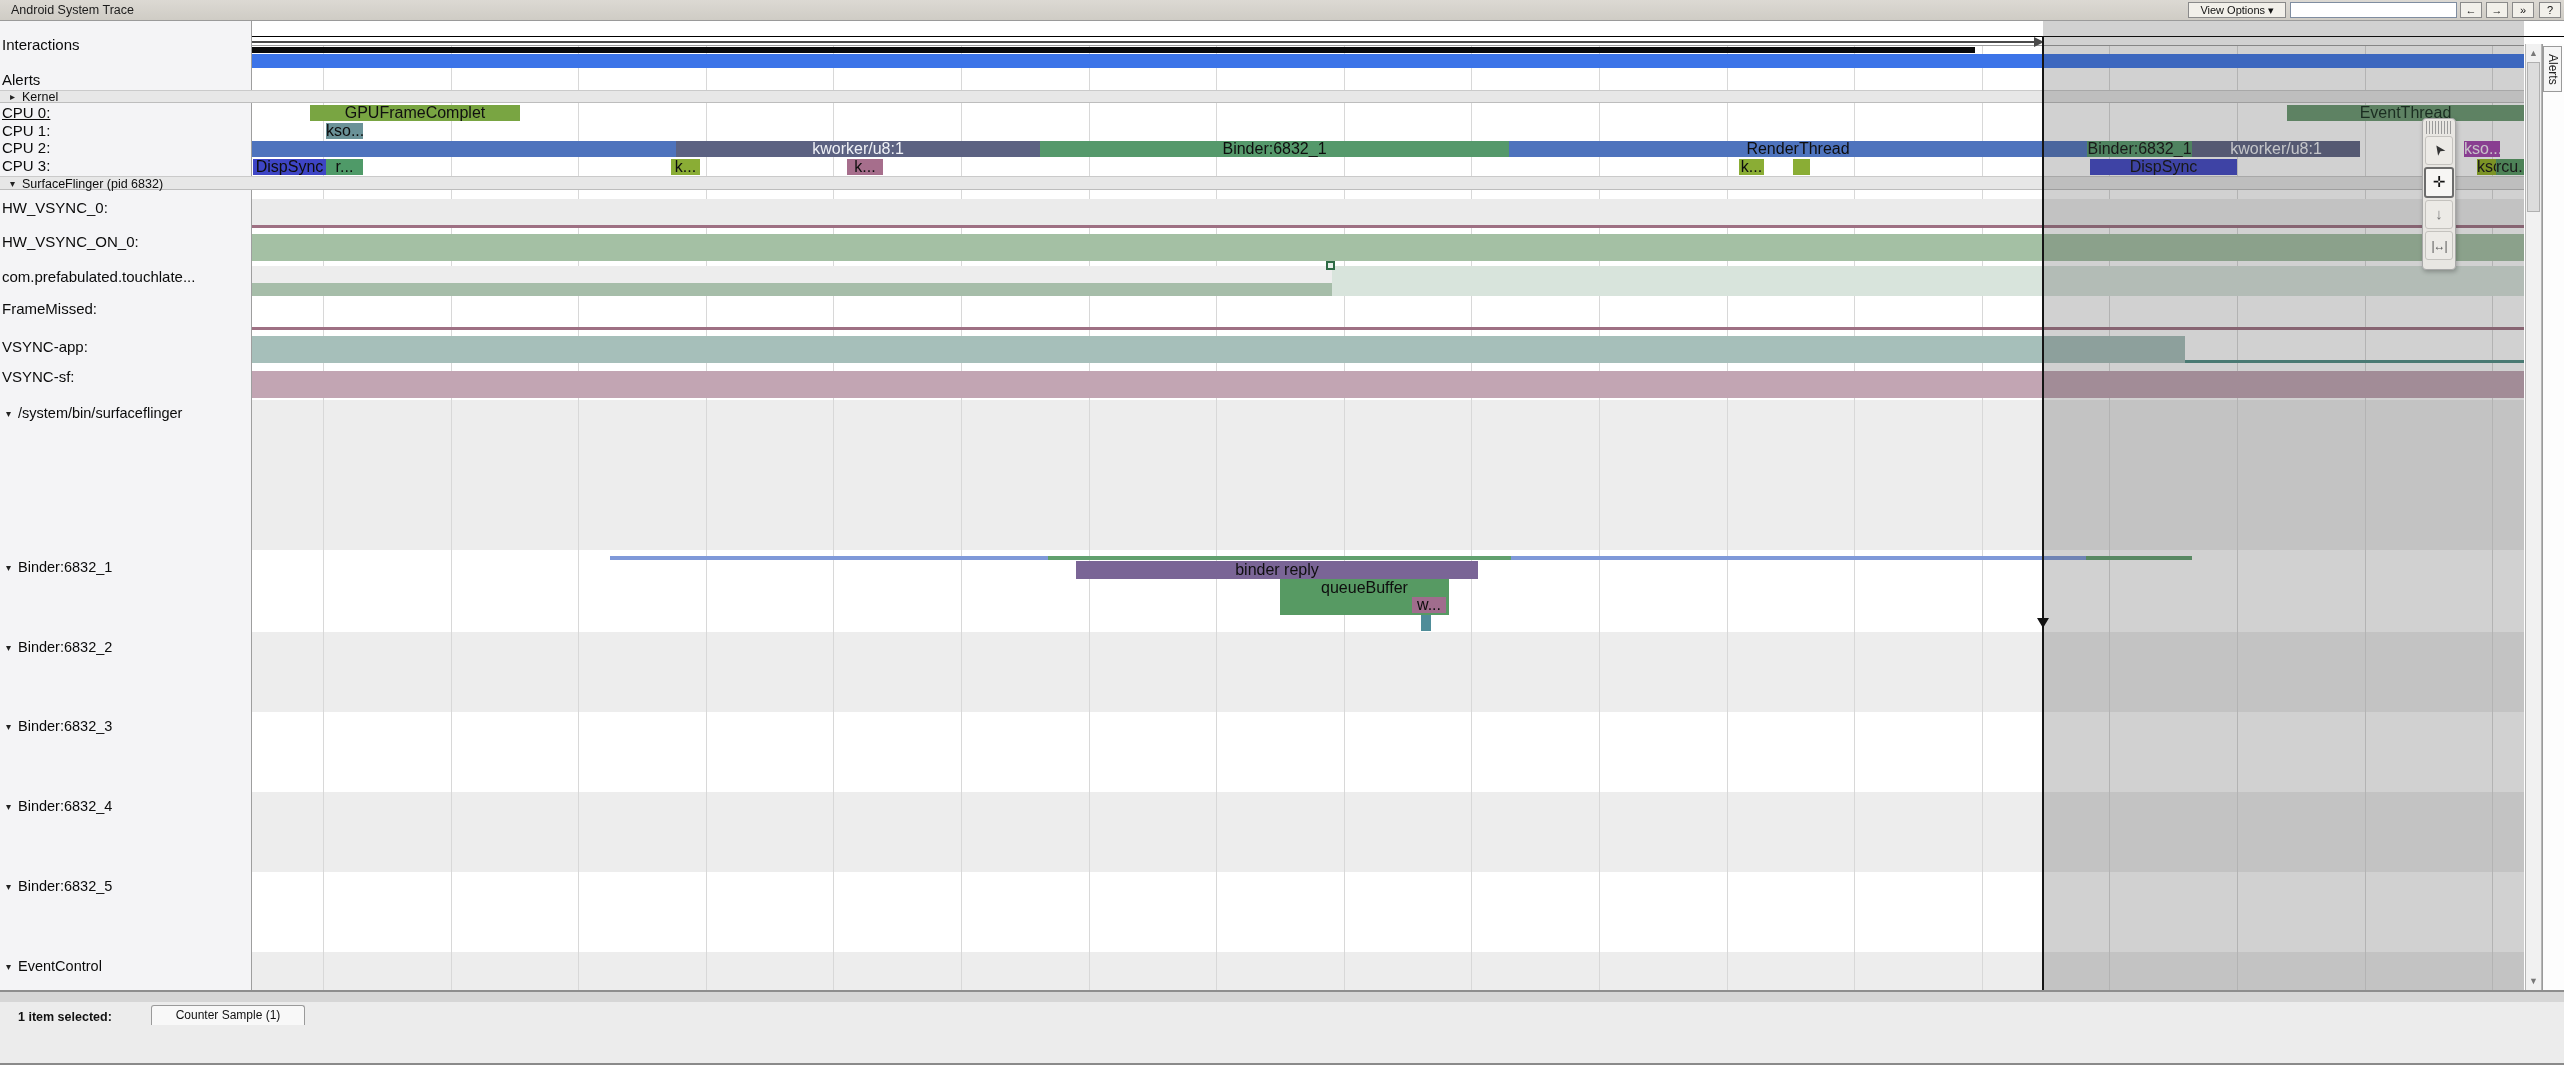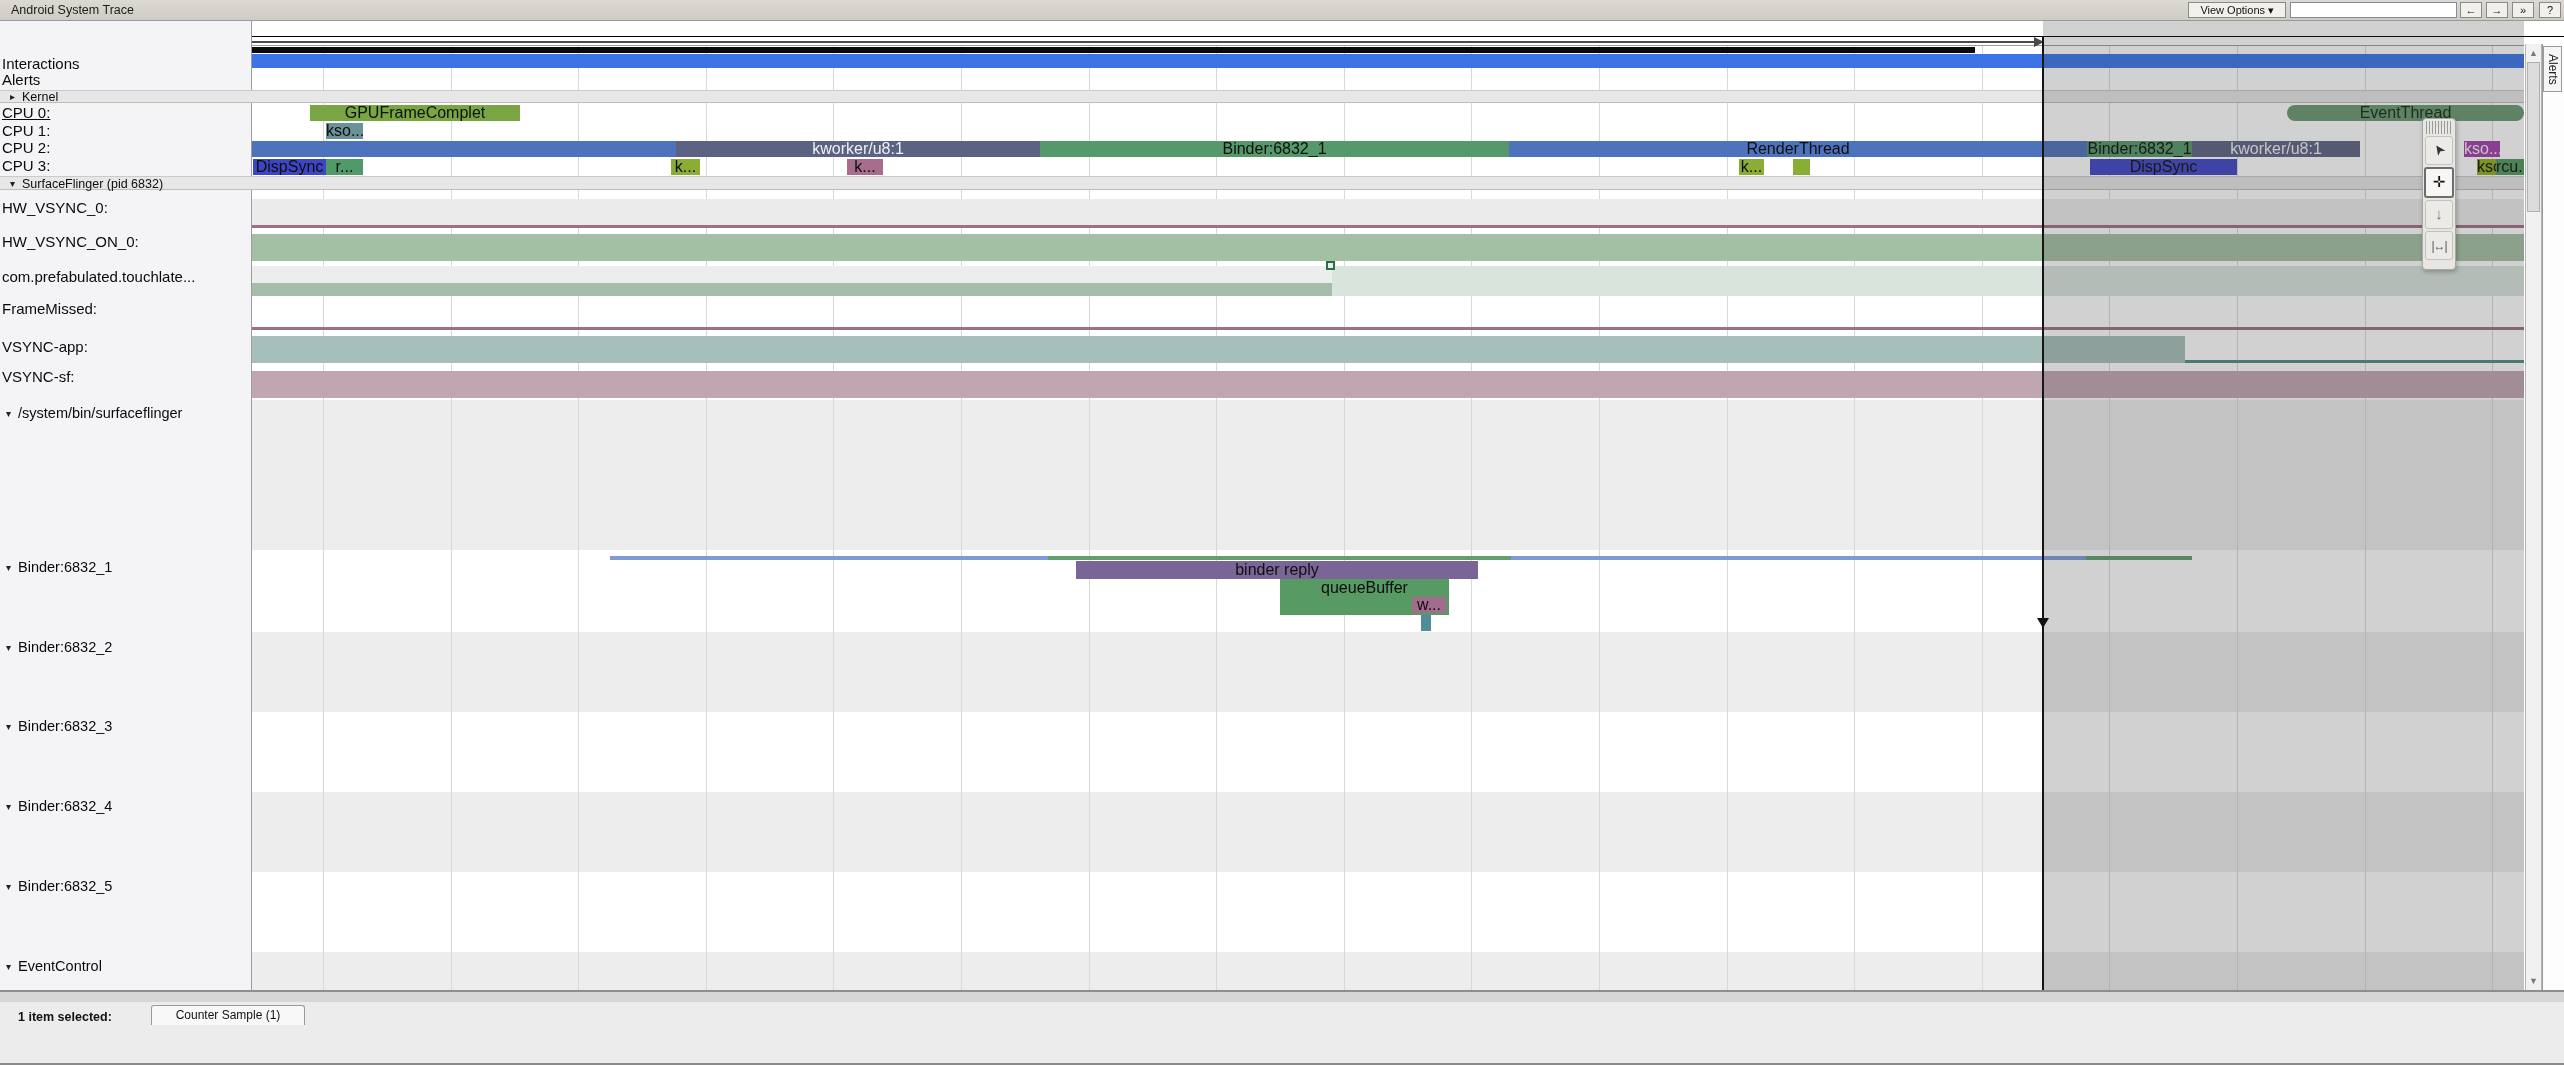--- a/index.html
+++ b/index.html
@@ -241,21 +241,21 @@
       <div class="band abs" style="left: 252px; top: 336px; width: 1933px; height: 27px; background: rgb(166, 191, 186);"></div>
       <div class="band abs" style="left: 2185px; top: 360px; width: 339px; height: 3px; background: rgb(78, 141, 132);"></div>
       <div class="band abs" style="left: 252px; top: 371px; width: 2272px; height: 27px; background: rgb(194, 165, 179);"></div>
       <div class="band abs" style="left: 610px; top: 556px; width: 438px; height: 4px; background: rgb(127, 153, 217);"></div>
       <div class="band abs" style="left: 1048px; top: 556px; width: 463px; height: 4px; background: rgb(97, 160, 110);"></div>
       <div class="band abs" style="left: 1511px; top: 556px; width: 575px; height: 4px; background: rgb(127, 153, 217);"></div>
       <div class="band abs" style="left: 2086px; top: 556px; width: 106px; height: 4px; background: rgb(97, 160, 110);"></div>
       <div class="band abs" style="left: 1296px; top: 597px; width: 4px; height: 16px; background: rgb(78, 138, 88);"></div>
       <div class="band abs" style="left: 1421px; top: 613px; width: 10px; height: 18px; background: rgb(79, 141, 153);"></div>
       <div class="slice abs" style="left: 310px; top: 105px; width: 210px; height: 16px; background: rgb(121, 165, 66); color: rgb(16, 16, 16); line-height: 16px;">GPUFrameComplet</div>
-      <div class="slice abs" style="left: 2287px; top: 105px; width: 237px; height: 16px; background: rgb(104, 151, 111); color: rgb(16, 40, 24); line-height: 16px; border-radius: 8px;">EventThread</div>
+      <div class="slice abs" style="left: 2287px; top: 105px; width: 237px; height: 16px; background: rgb(104, 151, 111); color: rgb(16, 40, 24); line-height: 16px;">EventThread</div>
       <div class="slice abs" style="left: 326px; top: 123px; width: 37px; height: 16px; background: rgb(107, 146, 152); color: rgb(14, 14, 14); line-height: 16px;">kso...</div>
       <div class="slice abs" style="left: 252px; top: 141px; width: 424px; height: 16px; background: rgb(78, 115, 189); color: rgb(14, 14, 14); line-height: 16px;"></div>
       <div class="slice abs" style="left: 676px; top: 141px; width: 364px; height: 16px; background: rgb(92, 98, 130); color: rgb(238, 240, 245); line-height: 16px;">kworker/u8:1</div>
       <div class="slice abs" style="left: 1040px; top: 141px; width: 469px; height: 16px; background: rgb(85, 153, 107); color: rgb(14, 14, 14); line-height: 16px;">Binder:6832_1</div>
       <div class="slice abs" style="left: 1509px; top: 141px; width: 578px; height: 16px; background: rgb(78, 115, 189); color: rgb(14, 14, 14); line-height: 16px;">RenderThread</div>
       <div class="slice abs" style="left: 2087px; top: 141px; width: 105px; height: 16px; background: rgb(85, 153, 107); color: rgb(14, 14, 14); line-height: 16px;">Binder:6832_1</div>
       <div class="slice abs" style="left: 2192px; top: 141px; width: 168px; height: 16px; background: rgb(92, 98, 130); color: rgb(238, 240, 245); line-height: 16px;">kworker/u8:1</div>
       <div class="slice abs" style="left: 2464px; top: 141px; width: 36px; height: 16px; background: rgb(161, 63, 171); color: rgb(242, 234, 244); line-height: 16px;">kso...</div>
       <div class="slice abs" style="left: 253px; top: 159px; width: 73px; height: 16px; background: rgb(62, 69, 197); color: rgb(13, 13, 13); line-height: 16px;">DispSync</div>
       <div class="slice abs" style="left: 326px; top: 159px; width: 37px; height: 16px; background: rgb(79, 154, 104); color: rgb(14, 14, 14); line-height: 16px;">r...</div>
@@ -264,21 +264,21 @@
       <div class="slice abs" style="left: 1739px; top: 159px; width: 25px; height: 16px; background: rgb(138, 173, 53); color: rgb(14, 14, 14); line-height: 16px;">k...</div>
       <div class="slice abs" style="left: 1793px; top: 159px; width: 17px; height: 16px; background: rgb(138, 173, 53); color: rgb(14, 14, 14); line-height: 16px;"></div>
       <div class="slice abs" style="left: 2090px; top: 159px; width: 147px; height: 16px; background: rgb(62, 69, 197); color: rgb(13, 13, 13); line-height: 16px;">DispSync</div>
       <div class="slice abs" style="left: 2477px; top: 159px; width: 19px; height: 16px; background: rgb(143, 174, 30); color: rgb(14, 14, 14); line-height: 16px;">ksc</div>
       <div class="slice abs" style="left: 2496px; top: 159px; width: 28px; height: 16px; background: rgb(82, 152, 95); color: rgb(14, 14, 14); line-height: 16px;">rcu...</div>
       <div class="slice abs" style="left: 1076px; top: 561px; width: 402px; height: 18px; background: rgb(122, 101, 150); color: rgb(15, 15, 15); line-height: 18px;">binder reply</div>
       <div class="slice abs" style="left: 1280px; top: 579px; width: 169px; height: 36px; background: rgb(87, 154, 99); color: rgb(14, 14, 14); line-height: 18px;">queueBuffer</div>
       <div class="slice abs" style="left: 1412px; top: 597px; width: 34px; height: 16px; background: rgb(160, 109, 141); color: rgb(14, 14, 14); line-height: 16px;">w...</div>
       <div class="header-band abs" style="top: 90px; height: 13px; line-height: 12px;"><span class="tri">▸</span>Kernel</div>
       <div class="header-band abs" style="top: 176px; height: 14px; line-height: 13px;"><span class="tri">▾</span>SurfaceFlinger (pid 6832)</div>
-      <div class="sb-label abs" style="top: 36px; margin-top: 19px;">Interactions</div>
+      <div class="sb-label abs" style="top: 36px;">Interactions</div>
       <div class="sb-label abs" style="top: 71px;">Alerts</div>
       <div class="sb-label abs" style="top: 104px; text-decoration: underline;">CPU 0:</div>
       <div class="sb-label abs" style="top: 122px;">CPU 1:</div>
       <div class="sb-label abs" style="top: 139px;">CPU 2:</div>
       <div class="sb-label abs" style="top: 157px;">CPU 3:</div>
       <div class="sb-label abs" style="top: 199px;">HW_VSYNC_0:</div>
       <div class="sb-label abs" style="top: 233px;">HW_VSYNC_ON_0:</div>
       <div class="sb-label abs" style="top: 268px;">com.prefabulated.touchlate...</div>
       <div class="sb-label abs" style="top: 300px;">FrameMissed:</div>
       <div class="sb-label abs" style="top: 338px;">VSYNC-app:</div>

